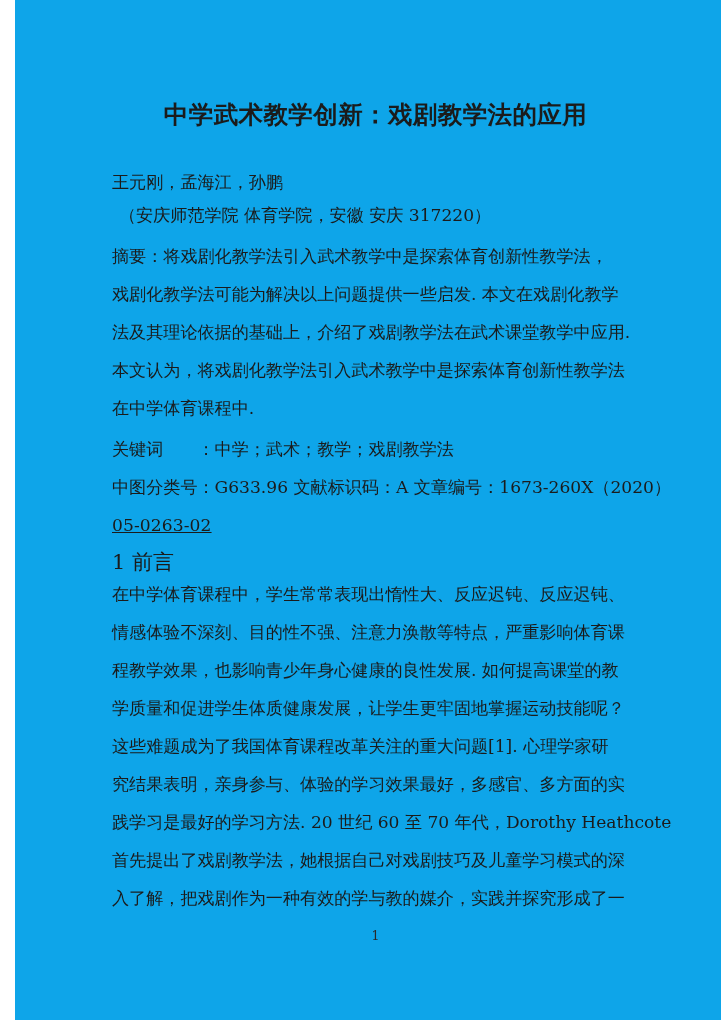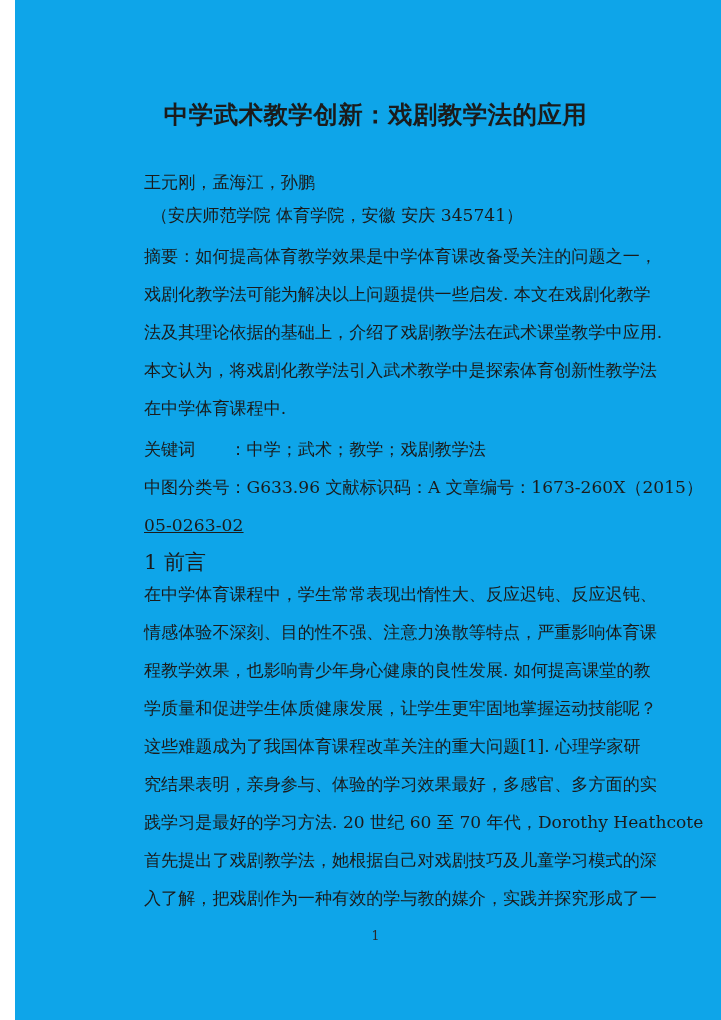--- a/index.html
+++ b/index.html
@@ -40,21 +40,20 @@
 
   
   .tline {
     position: absolute;
     left: 97px;
     width: 540px;
     font-size: 17.1px;
     line-height: 1;
     white-space: pre;
     color: #1b1b1b;
-    margin-left: 32px;
   }
 
   .tline.indent-1 {
     left: 104px;
   }
 
   .tline.small {
     font-size: 21px;
   }
 
@@ -75,31 +74,31 @@
 </style>
 </head>
 <body>
 
 <div id="page">
 
   <h1 id="doc-title">中学武术教学创新：戏剧教学法的应用</h1>
 
   <div class="tline" style="top:174px">王元刚，孟海江，孙鹏</div>
 
-  <div class="tline indent-1" style="top:207px">（安庆师范学院 体育学院，安徽 安庆 345741）</div>
+  <div class="tline indent-1" style="top:207px">（安庆师范学院 体育学院，安徽 安庆 317220）</div>
 
-  <div class="tline" style="top:248px">摘要：如何提高体育教学效果是中学体育课改备受关注的问题之一，</div>
+  <div class="tline" style="top:248px">摘要：将戏剧化教学法引入武术教学中是探索体育创新性教学法，</div>
   <div class="tline" style="top:324px">法及其理论依据的基础上，介绍了戏剧教学法在武术课堂教学中应用.</div>
   <div class="tline" style="top:286px">戏剧化教学法可能为解决以上问题提供一些启发. 本文在戏剧化教学</div>
   <div class="tline" style="top:362px">本文认为，将戏剧化教学法引入武术教学中是探索体育创新性教学法</div>
   <div class="tline" style="top:400px">在中学体育课程中.</div>
 
   <div class="tline" style="top:441px">关键词　　：中学；武术；教学；戏剧教学法</div>
 
-  <div class="tline" style="top:479px">中图分类号：G633.96 文献标识码：A 文章编号：1673-260X（2015）</div>
+  <div class="tline" style="top:479px">中图分类号：G633.96 文献标识码：A 文章编号：1673-260X（2020）</div>
   <div class="tline latin" style="top:517px">05-0263-02</div>
 
   <div class="tline small" style="top:552px">1 前言</div>
 
   <div class="tline" style="top:586px">在中学体育课程中，学生常常表现出惰性大、反应迟钝、反应迟钝、</div>
   <div class="tline" style="top:662px">程教学效果，也影响青少年身心健康的良性发展. 如何提高课堂的教</div>
   <div class="tline" style="top:624px">情感体验不深刻、目的性不强、注意力涣散等特点，严重影响体育课</div>
   <div class="tline" style="top:700px">学质量和促进学生体质健康发展，让学生更牢固地掌握运动技能呢？</div>
   <div class="tline" style="top:738px">这些难题成为了我国体育课程改革关注的重大问题[1]. 心理学家研</div>
   <div class="tline" style="top:776px">究结果表明，亲身参与、体验的学习效果最好，多感官、多方面的实</div>

